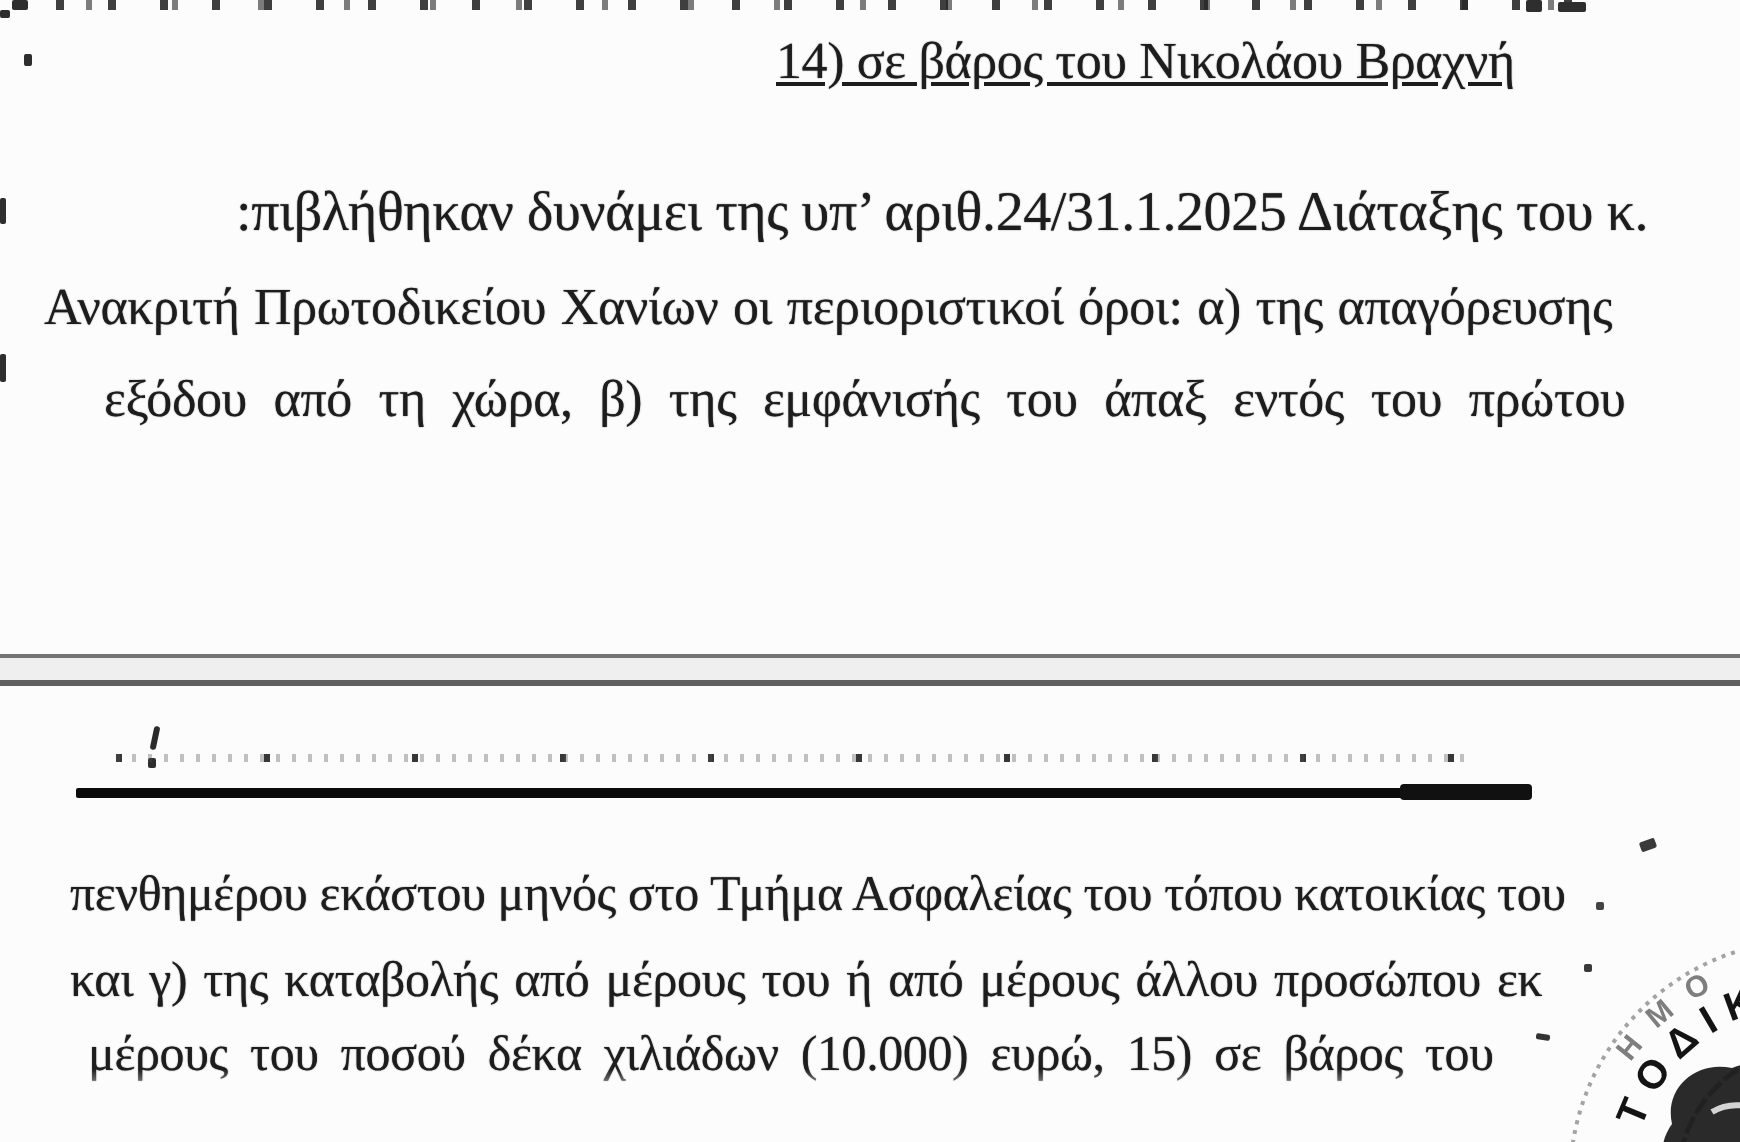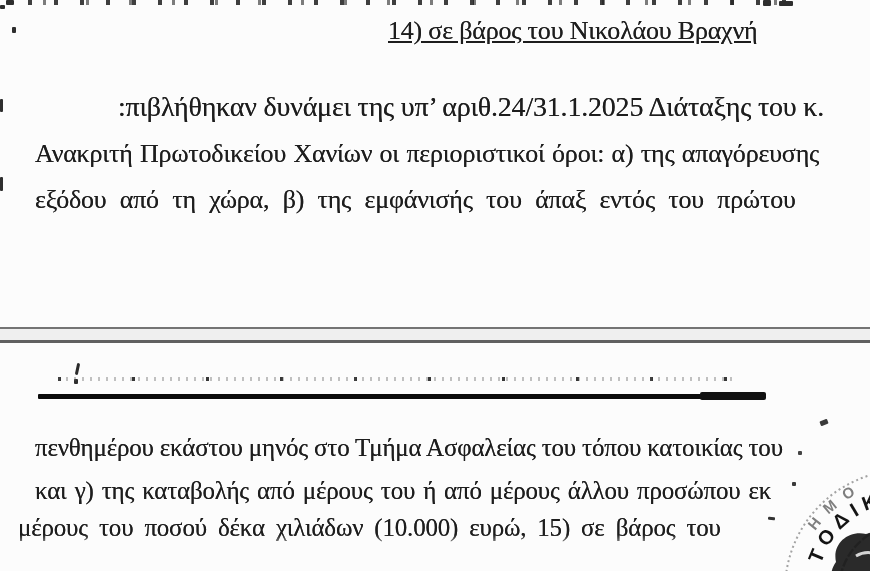--- a/index.html
+++ b/index.html
@@ -11,25 +11,25 @@
   }
   
   .t{
     position:absolute;white-space:nowrap;
     font-size:26px;line-height:30px;
     letter-spacing:-0.2px;
     text-shadow:0 0 0.6px rgba(25,25,25,0.8);
   }
   #l1{left:388px;top:16px;text-decoration:underline;}
   #l2{left:118px;top:92px;font-size:28px;}
-  #l3{left:35px;top:139px;word-spacing:1px;}
-  #l4{left:35px;top:185px;word-spacing:7px;}
+  #l3{left:22px;top:139px;word-spacing:1px;}
+  #l4{left:52px;top:185px;word-spacing:7px;}
   #l5{left:35px;top:433px;font-size:25px;word-spacing:0px;}
   #l6{left:35px;top:476px;font-size:25px;word-spacing:2px;}
-  #l7{left:18px;top:513px;font-size:25px;word-spacing:5px;
+  #l7{left:44px;top:513px;font-size:25px;word-spacing:5px;
       -webkit-mask-image:linear-gradient(to bottom,#000 72%,rgba(0,0,0,0.5) 100%);
       mask-image:linear-gradient(to bottom,#000 72%,rgba(0,0,0,0.5) 100%);}
   
   .cutline{
     position:absolute;left:28px;top:0;width:772px;height:5px;
     background:
       repeating-linear-gradient(90deg,rgba(30,30,30,0.85) 0 4px,transparent 4px 26px),
       repeating-linear-gradient(90deg,transparent 0 15px,rgba(55,55,55,0.65) 15px 18px,transparent 18px 43px);
   }
   .seam{

